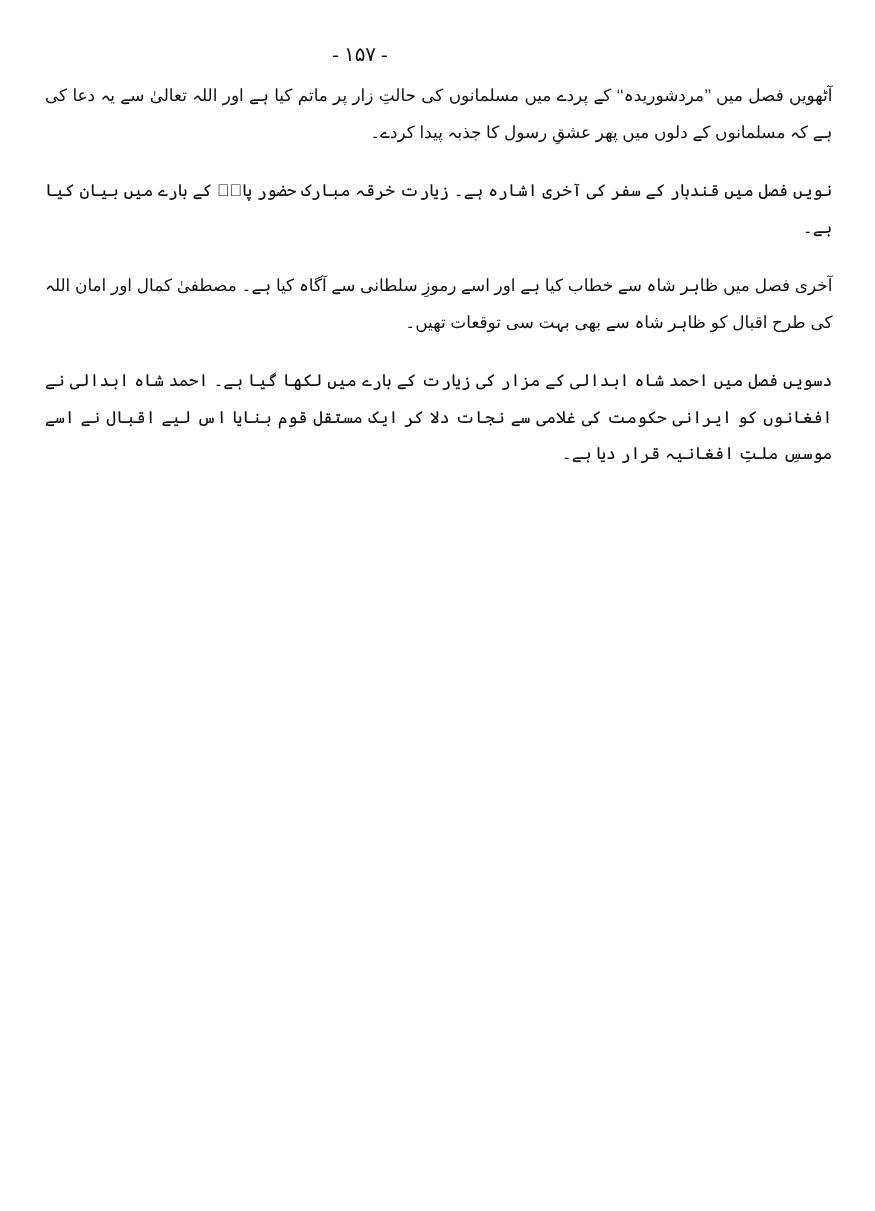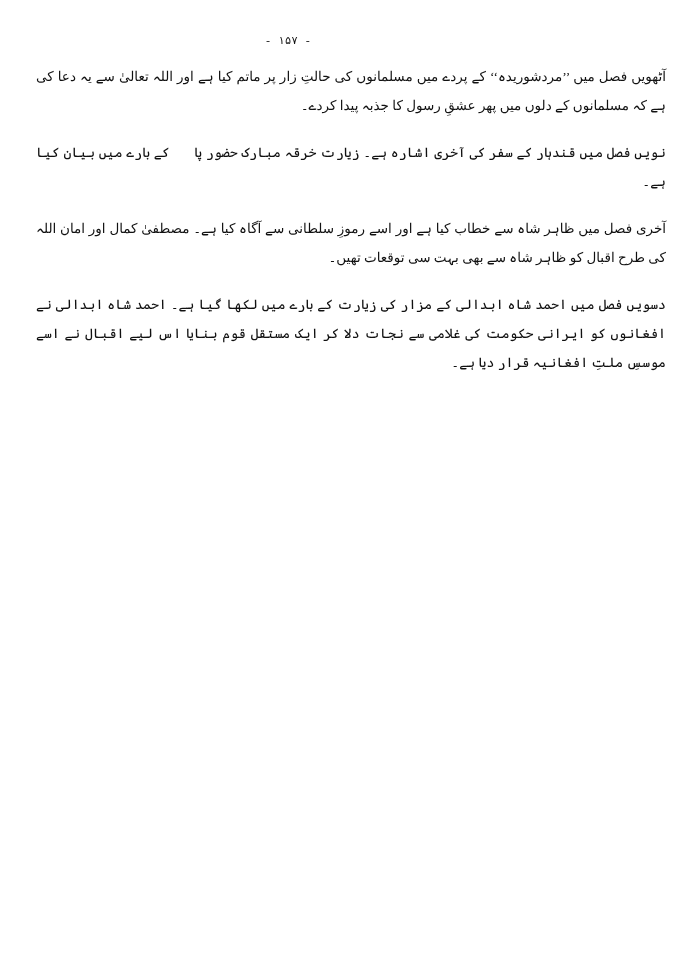--- a/index.html
+++ b/index.html
@@ -20,33 +20,33 @@
       width: 700px;
       height: 969px;
       background: #ffffff;
     }
     .page-number {
       position: absolute;
       top: 34px;
       left: 0;
       width: 576px;
       text-align: center;
-      font-family: Liberation Mono, monospace;
-      font-size: 11px;
+      font-family: Liberation Serif, serif;
+      font-size: 16px;
       color: #111;
       direction: rtl;
     }
     .body-text {
       position: absolute;
       top: 62px;
       left: 36px;
       width: 630px;
       direction: rtl;
       text-align: right;
-      font-family: Liberation Serif, serif;
+      font-family: Liberation Sans, sans-serif;
       font-size: 13.5px;
       line-height: 29px;
       color: #111;
     }
     .para {
       margin: 0 0 18px 0;
       padding: 0;
       text-align: justify;
       text-align-last: right;
     }

